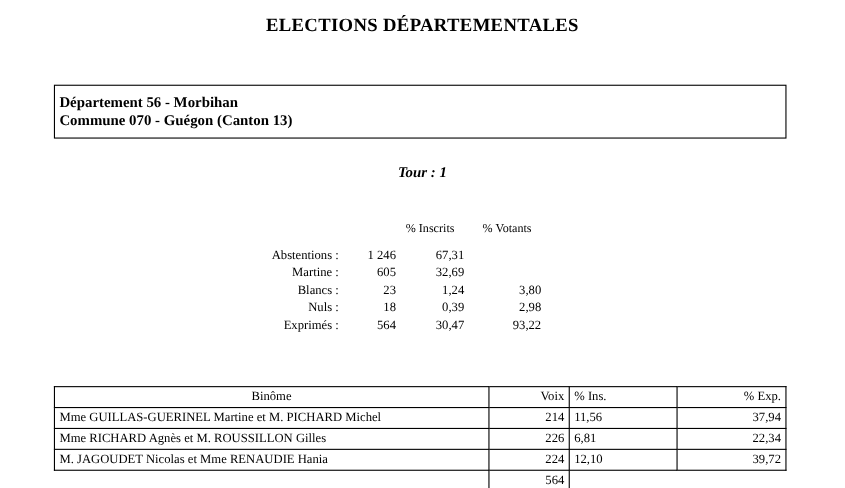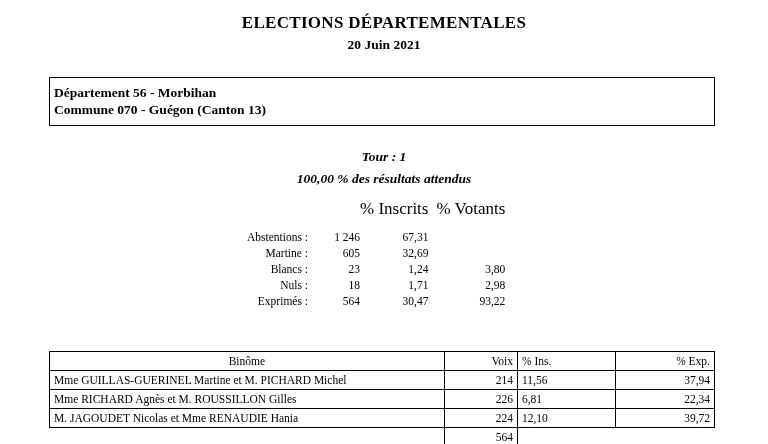--- a/index.html
+++ b/index.html
@@ -100,21 +100,21 @@
     width: 62px;
     padding-right: 8px;
   }
   .stats .c-vot {
     text-align: right;
     width: 62px;
     padding-right: 6px;
   }
   .stats .hdr td {
     padding-bottom: 9px;
-    font-size: 17px;
+    font-size: 11px;
   }
   .stats .hdr .c-ins, .stats .hdr .c-vot {
     text-align: center;
   }
 
   
   .results {
     position: absolute;
     left: 49px;
     top: 338px;
@@ -146,30 +146,28 @@
   .results tr.total-row td.blank-right {
     border: none;
   }
 </style>
 </head>
 <body>
 
 <div class="page">
 
   <div class="doc-title">ELECTIONS DÉPARTEMENTALES</div>
-  <div class="doc-date">20 Juin 2021</div>
 
   <div class="loc-box">
     <div class="loc-line">Département 56 - Morbihan</div>
     <div class="loc-line">Commune 070 - Guégon (Canton 13)</div>
   </div>
 
   <div class="tour-block">
     <div class="tour-line1">Tour : 1</div>
-    <div class="tour-line2">100,00  % des résultats attendus</div>
   </div>
 
   <table class="stats">
     <tbody>
       <tr class="hdr">
         <td class="c-label"></td>
         <td class="c-val"></td>
         <td class="c-ins">% Inscrits</td>
         <td class="c-vot">% Votants</td>
       </tr>
@@ -187,21 +185,21 @@
       </tr>
       <tr>
         <td class="c-label">Blancs :</td>
         <td class="c-val">23</td>
         <td class="c-ins">1,24</td>
         <td class="c-vot">3,80</td>
       </tr>
       <tr>
         <td class="c-label">Nuls :</td>
         <td class="c-val">18</td>
-        <td class="c-ins">1,71</td>
+        <td class="c-ins">0,39</td>
         <td class="c-vot">2,98</td>
       </tr>
       <tr>
         <td class="c-label">Exprimés :</td>
         <td class="c-val">564</td>
         <td class="c-ins">30,47</td>
         <td class="c-vot">93,22</td>
       </tr>
     </tbody>
   </table>

